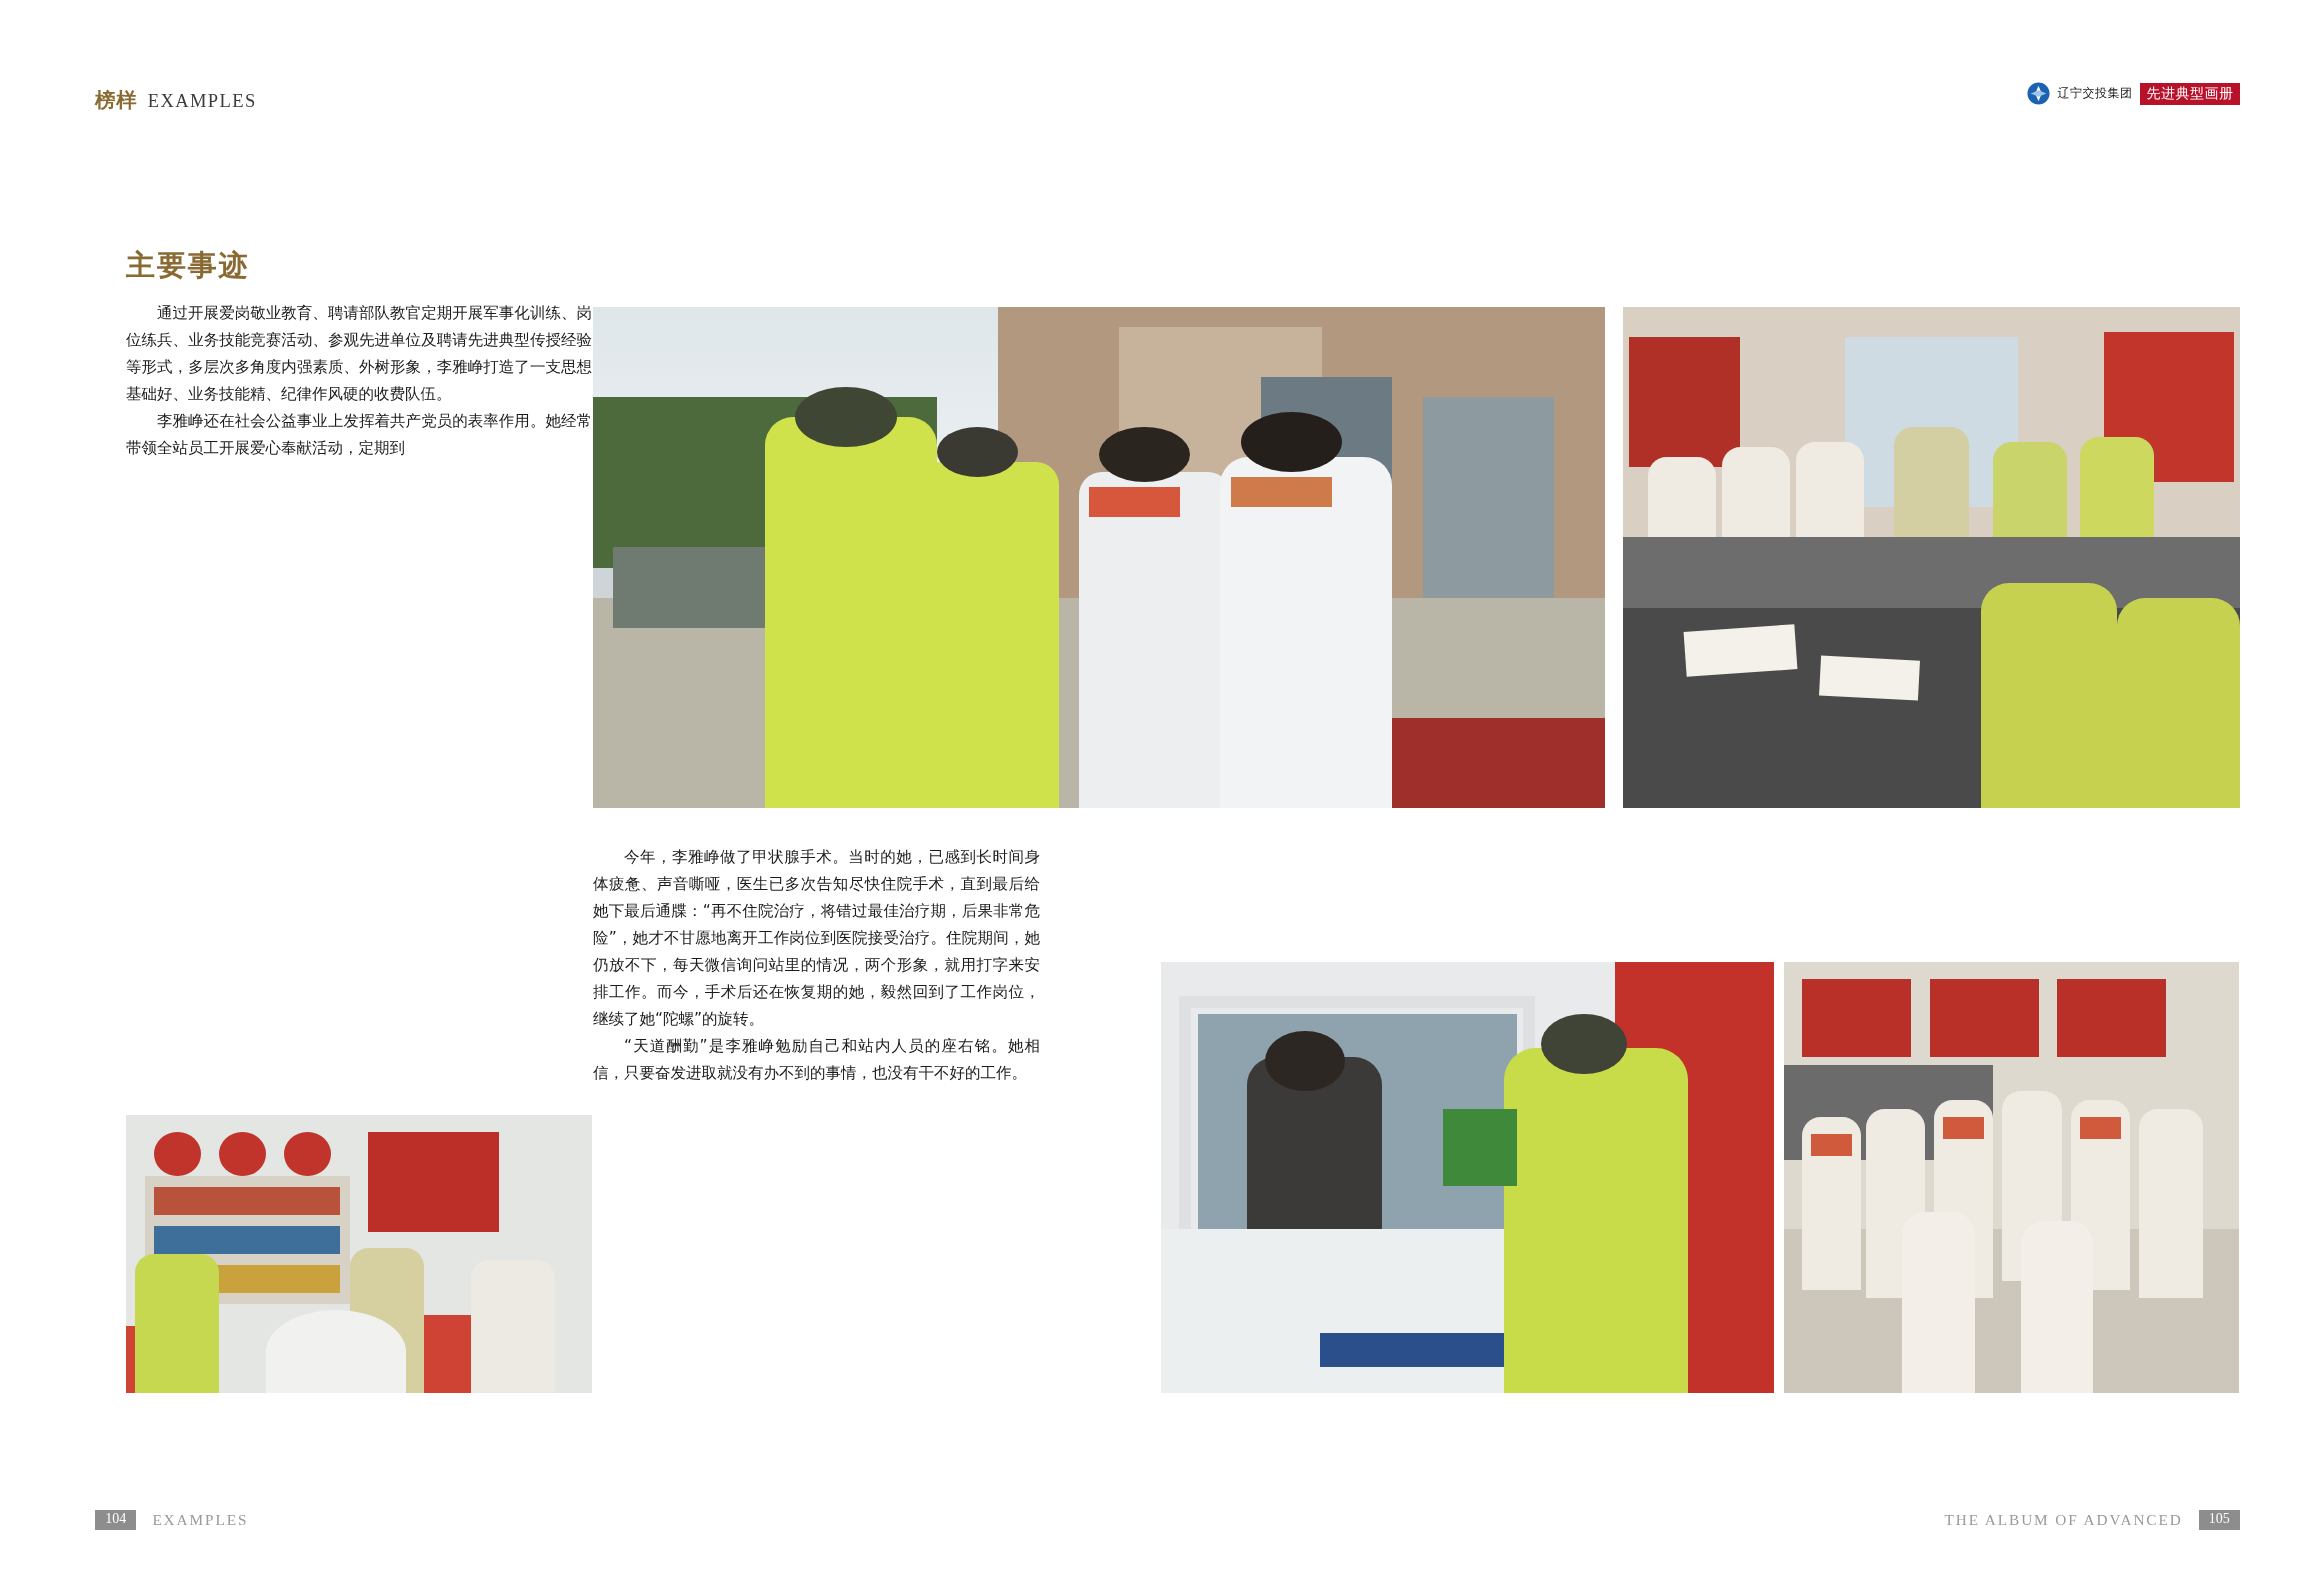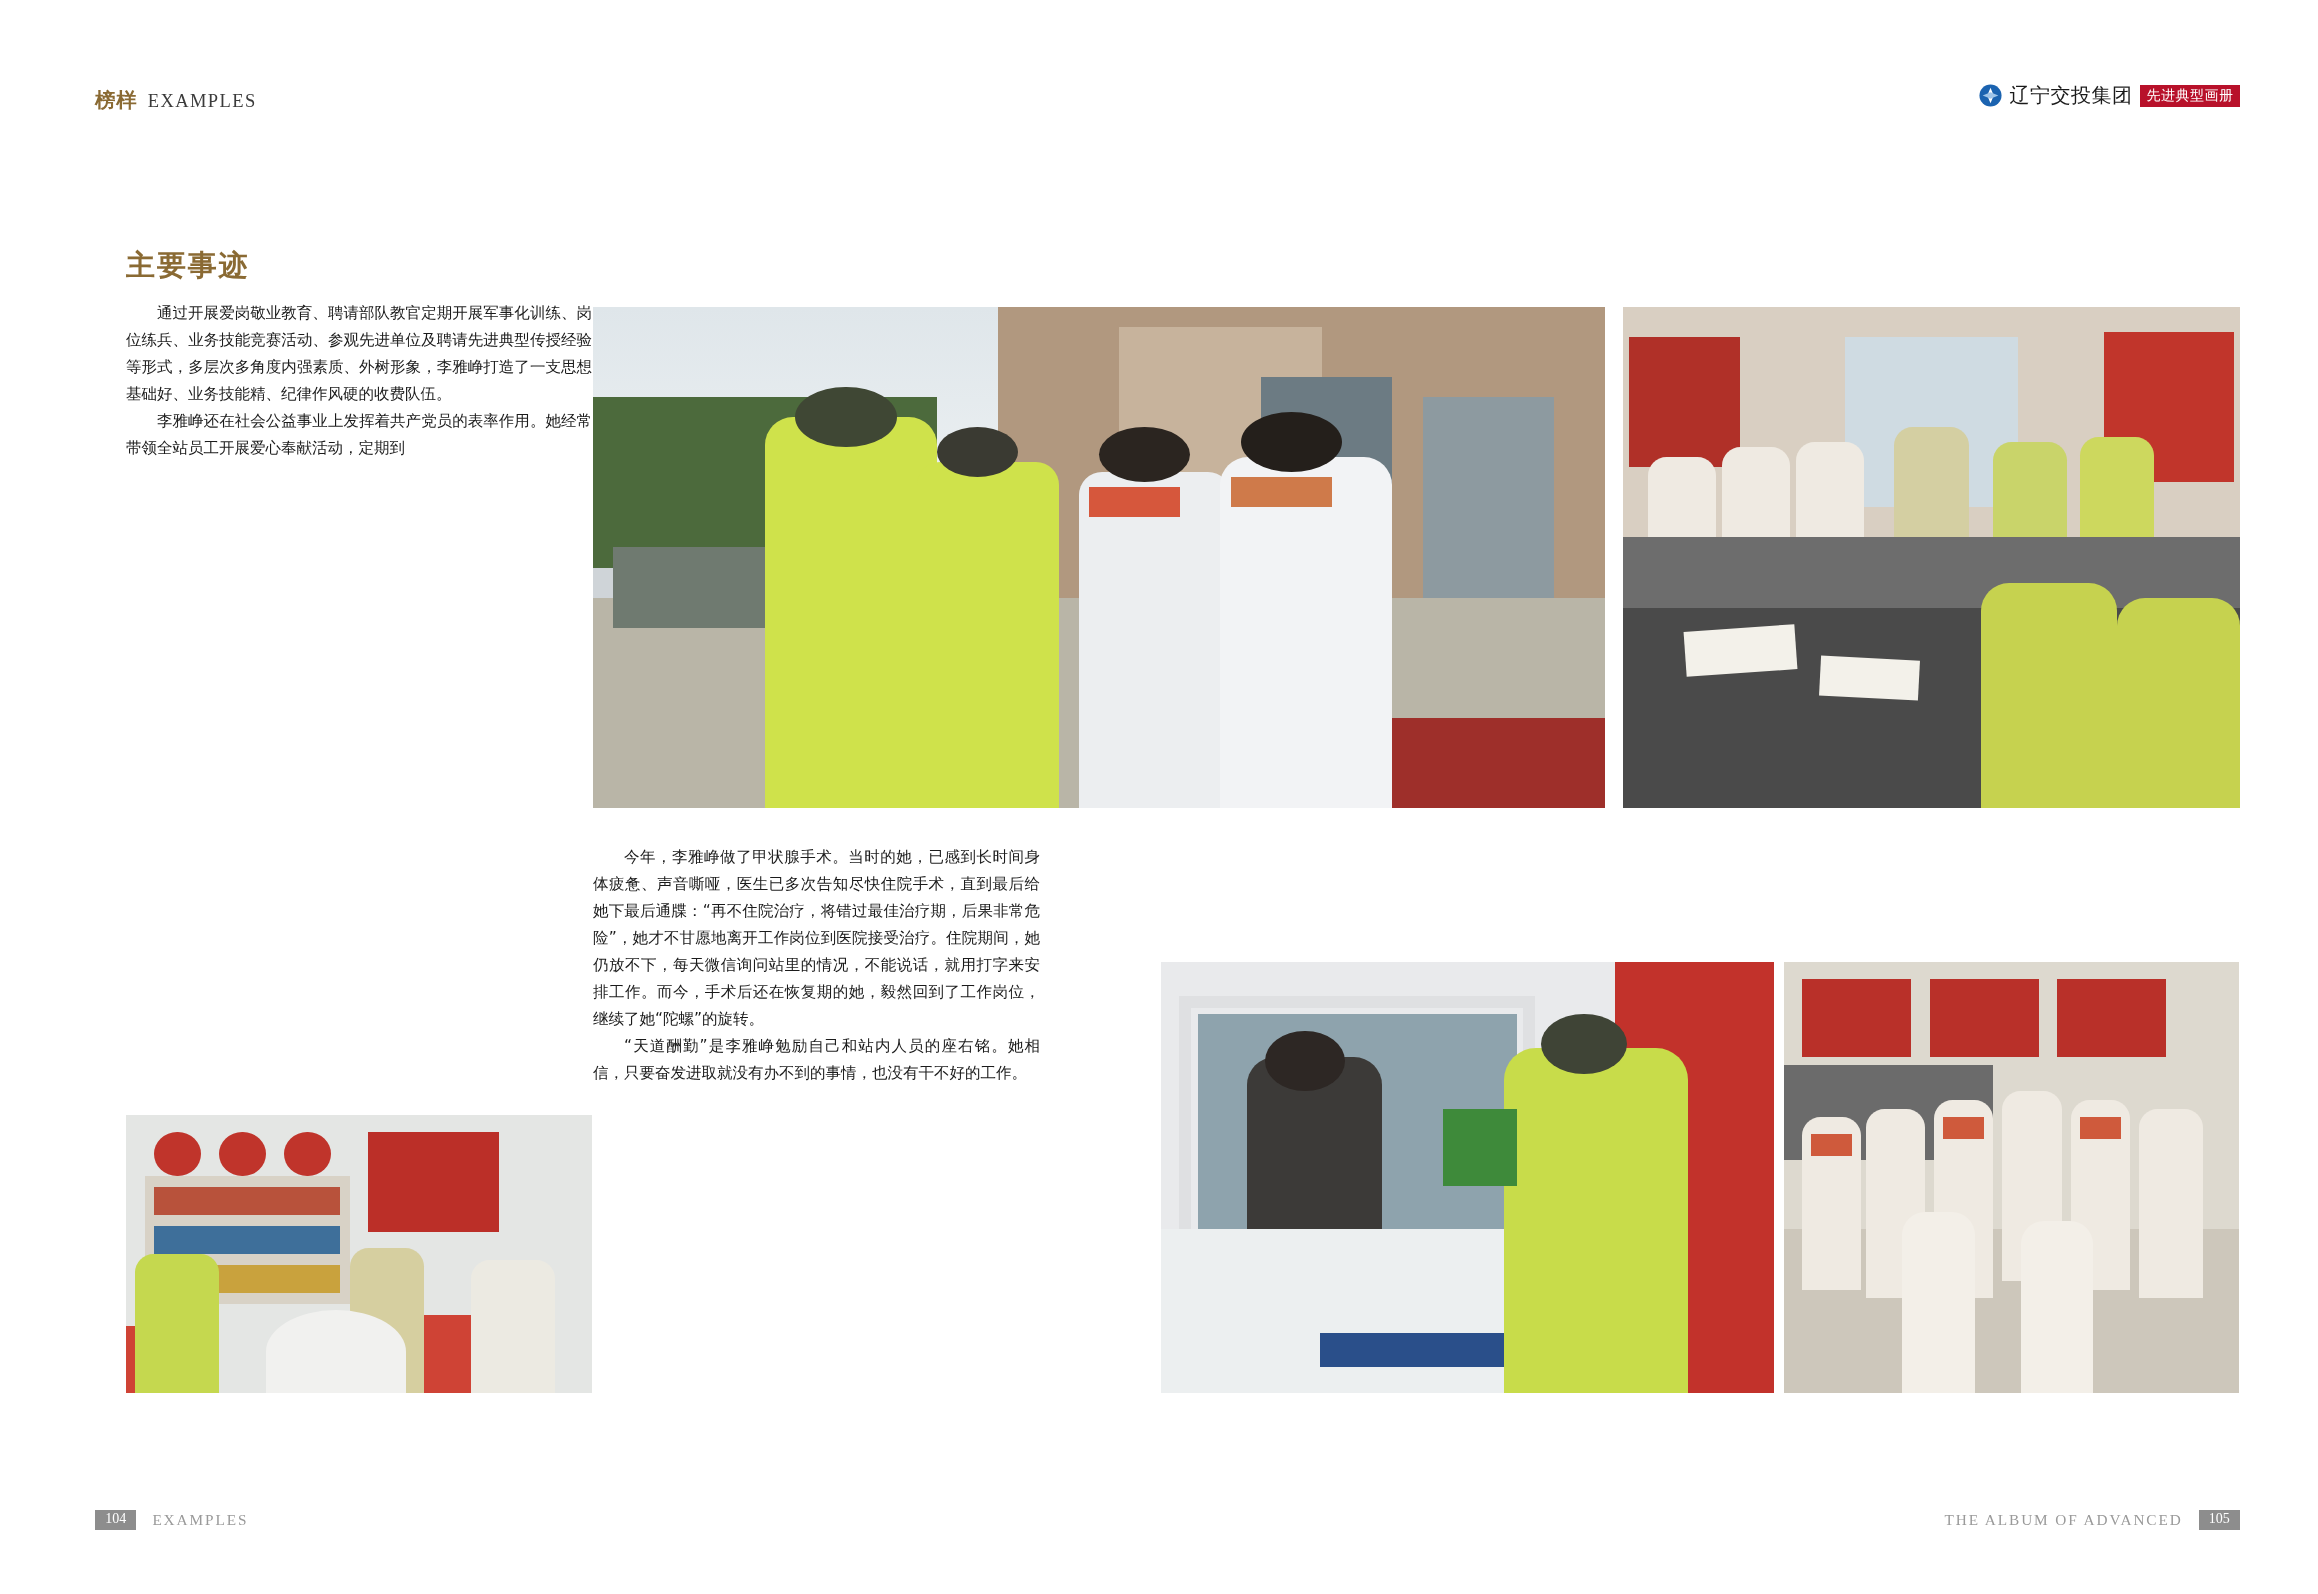--- a/index.html
+++ b/index.html
@@ -55,21 +55,21 @@
     align-items: center;
     gap: 7.4px;
   }
   .logo-mark {
     width: 23px;
     height: 23px;
     flex: 0 0 auto;
   }
   .logo-text {
     font-family: "DejaVu Sans", sans-serif;
-    font-size: 20px;
+    font-size: 12px;
     color: #1a1a1a;
     letter-spacing: 0.5px;
   }
   .logo-badge {
     background: #b8112a;
     color: #ffffff;
     font-family: "DejaVu Sans", sans-serif;
     font-size: 14px;
     letter-spacing: 0.5px;
     padding: 3.2px 6.5px 4.2px 6.5px;
@@ -287,21 +287,21 @@
   </div>
 
   <div class="section-title">主要事迹</div>
 
   <div class="col-text" id="col1">
     <p>通过开展爱岗敬业教育、聘请部队教官定期开展军事化训练、岗位练兵、业务技能竞赛活动、参观先进单位及聘请先进典型传授经验等形式，多层次多角度内强素质、外树形象，李雅峥打造了一支思想基础好、业务技能精、纪律作风硬的收费队伍。</p>
     <p>李雅峥还在社会公益事业上发挥着共产党员的表率作用。她经常带领全站员工开展爱心奉献活动，定期到</p>
   </div>
 
   <div class="col-text" id="col2">
-    <p>今年，李雅峥做了甲状腺手术。当时的她，已感到长时间身体疲惫、声音嘶哑，医生已多次告知尽快住院手术，直到最后给她下最后通牒：“再不住院治疗，将错过最佳治疗期，后果非常危险”，她才不甘愿地离开工作岗位到医院接受治疗。住院期间，她仍放不下，每天微信询问站里的情况，不能说话，就用打字来安排工作。而今，手术后还在恢复期的她，毅然回到了工作岗位，继续了她“陀螺”的旋转。</p>
+    <p>今年，李雅峥做了甲状腺手术。当时的她，已感到长时间身体疲惫、声音嘶哑，医生已多次告知尽快住院手术，直到最后给她下最后通牒：“再不住院治疗，将错过最佳治疗期，后果非常危险”，她才不甘愿地离开工作岗位到医院接受治疗。住院期间，她仍放不下，每天微信询问站里的情况，两个形象，就用打字来安排工作。而今，手术后还在恢复期的她，毅然回到了工作岗位，继续了她“陀螺”的旋转。</p>
     <p>“天道酬勤”是李雅峥勉励自己和站内人员的座右铭。她相信，只要奋发进取就没有办不到的事情，也没有干不好的工作。</p>
   </div>
 
   <div class="photo" id="photo1">
     <div class="ph-fill bg-sky"></div>
     <div class="ph-fill tree"></div>
     <div class="ph-fill bld"></div>
     <div class="ph-fill bld2"></div>
     <div class="ph-fill win"></div>
     <div class="ph-fill door"></div>

